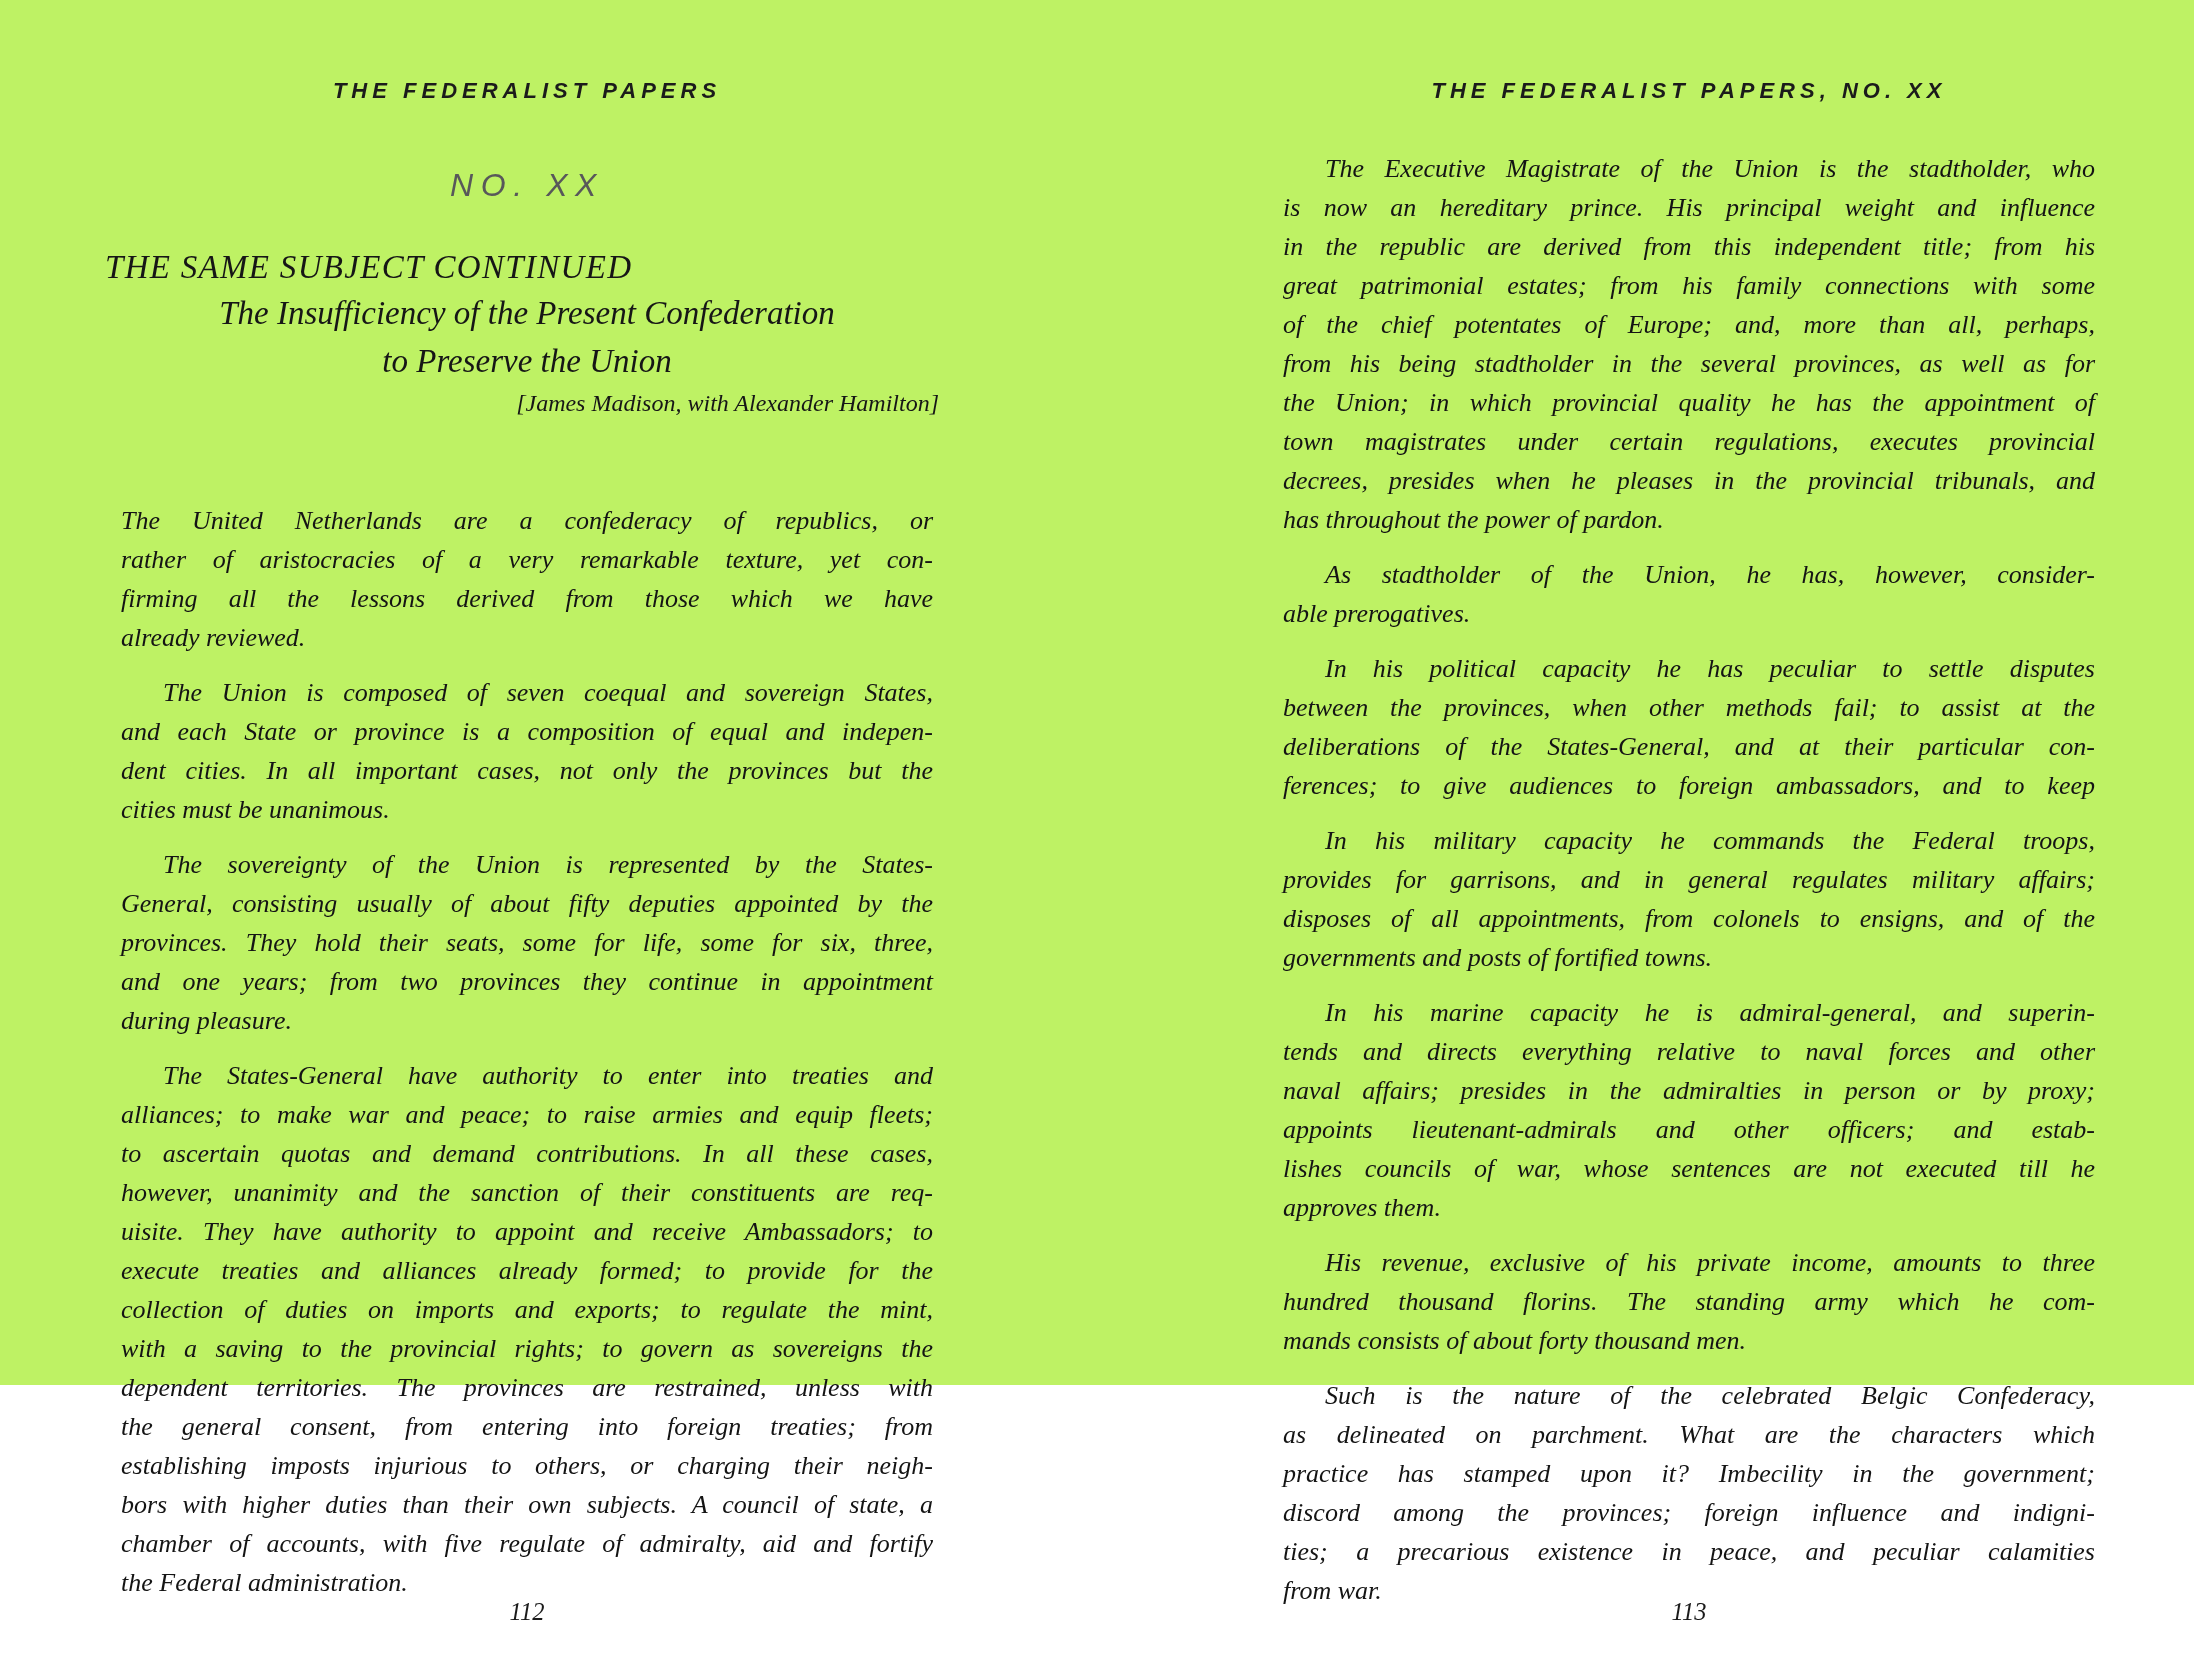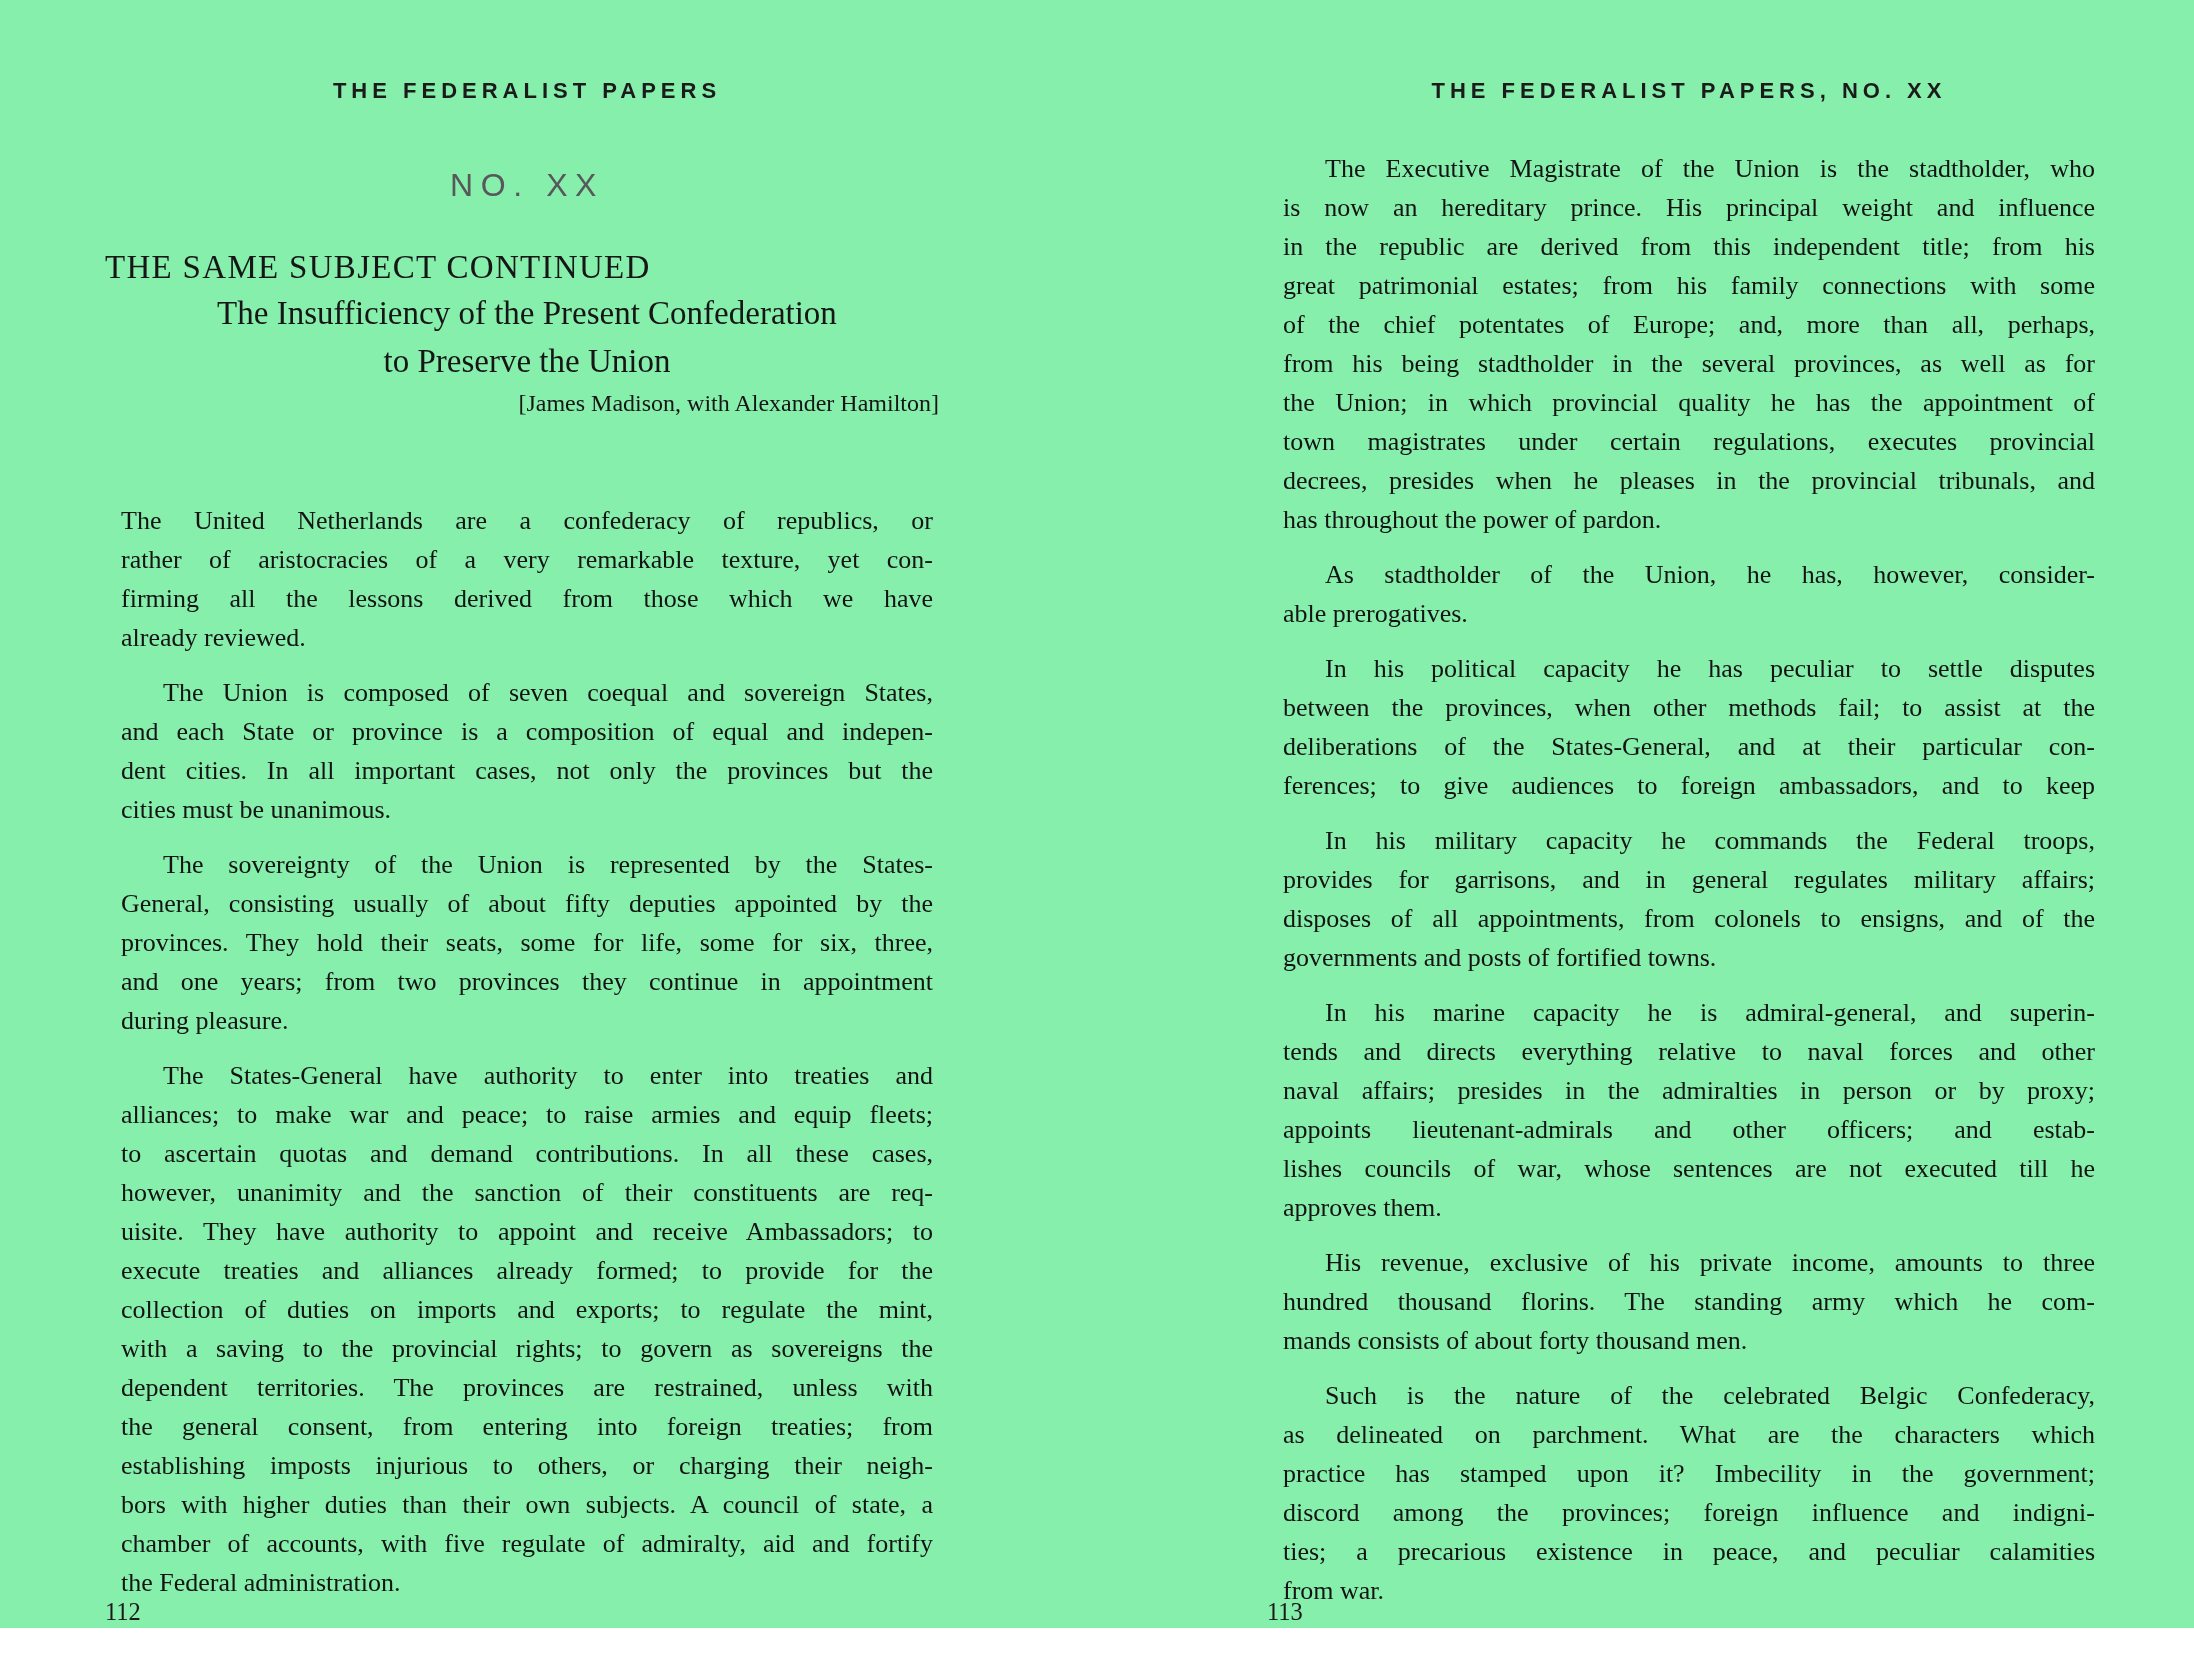--- a/index.html
+++ b/index.html
@@ -9,22 +9,23 @@
     position: relative;
     background: #ffffff;
     color: #1a1a1a;
     font-family: "Liberation Serif", "DejaVu Serif", serif;
     overflow: hidden;
   }
   .page {
     position: absolute;
     top: 0;
     width: 1097px;
-    height: 1628px;
-    background: #86efac;
+    height: 1385px;
+    background: #bef264;
+    font-style: italic;
   }
   .page.left  { left: 0; }
   .page.right { left: 1097px; }
 
   .column {
     position: absolute;
     width: 844px;
   }
   .page.left  .column { left: 105px; }
   .page.right .column { left: 170px; }
@@ -107,20 +108,21 @@
     text-justify: inter-word;
     white-space: normal;
   }
   .line.last { text-align-last: left; }
   .para.indent .line:first-child { text-indent: 42px; }
 
   .folio {
     position: absolute;
     top: 1598px;
     width: 844px;
+    text-align: center;
     font-size: 24.5px;
     color: #1a1a1a;
   }
   .page.left  .folio { left: 105px; }
   .page.right .folio { left: 170px; }
 </style>
 </head>
 <body>
 
 <div class="spread">

